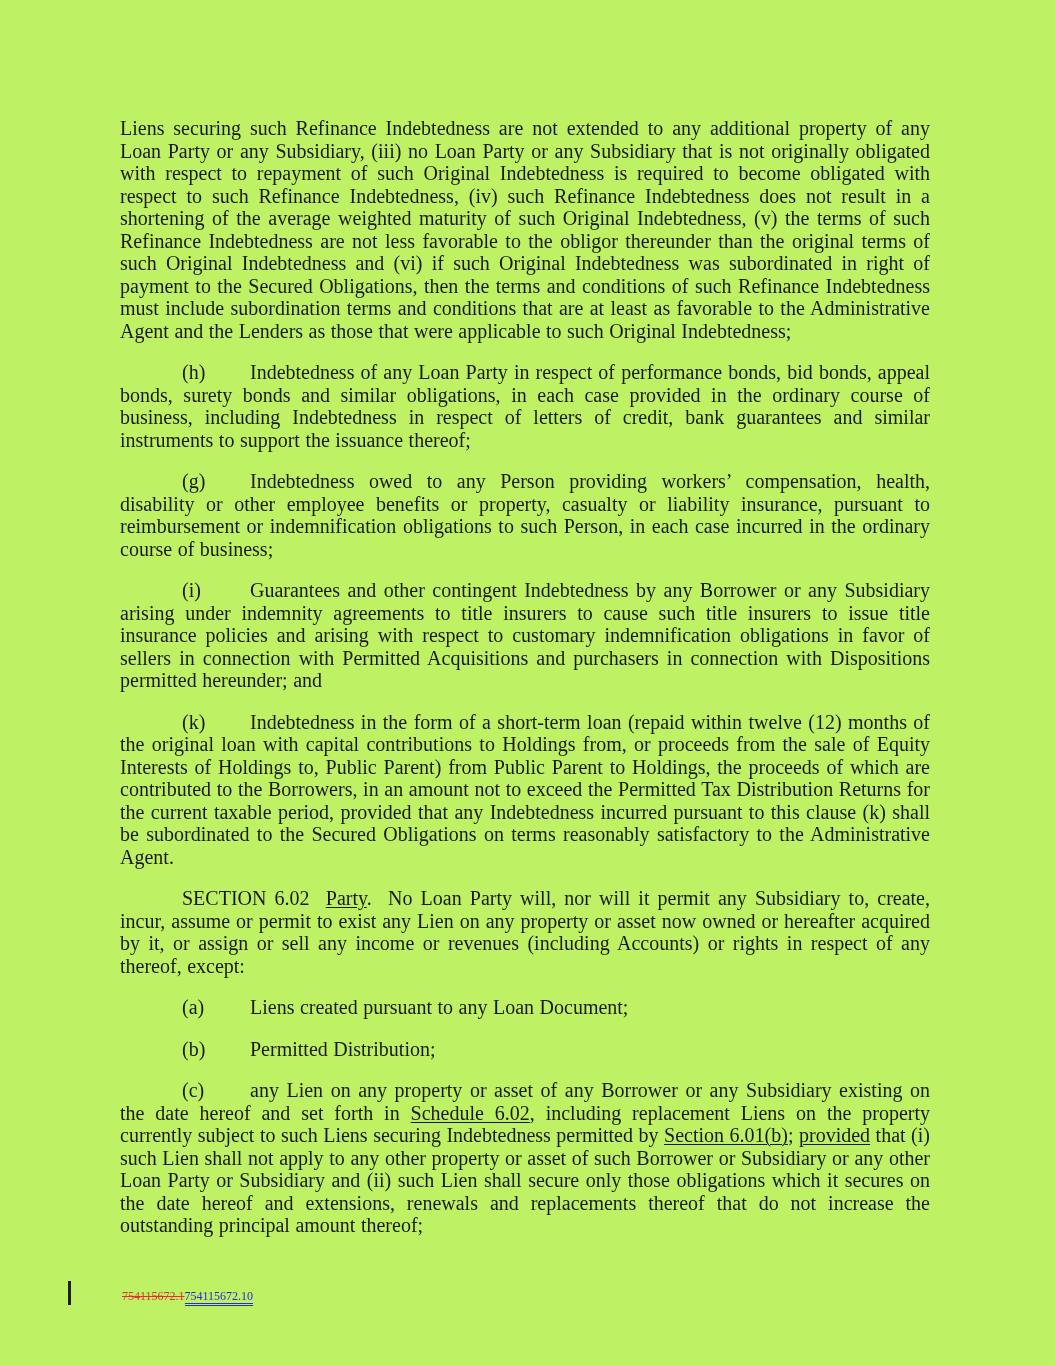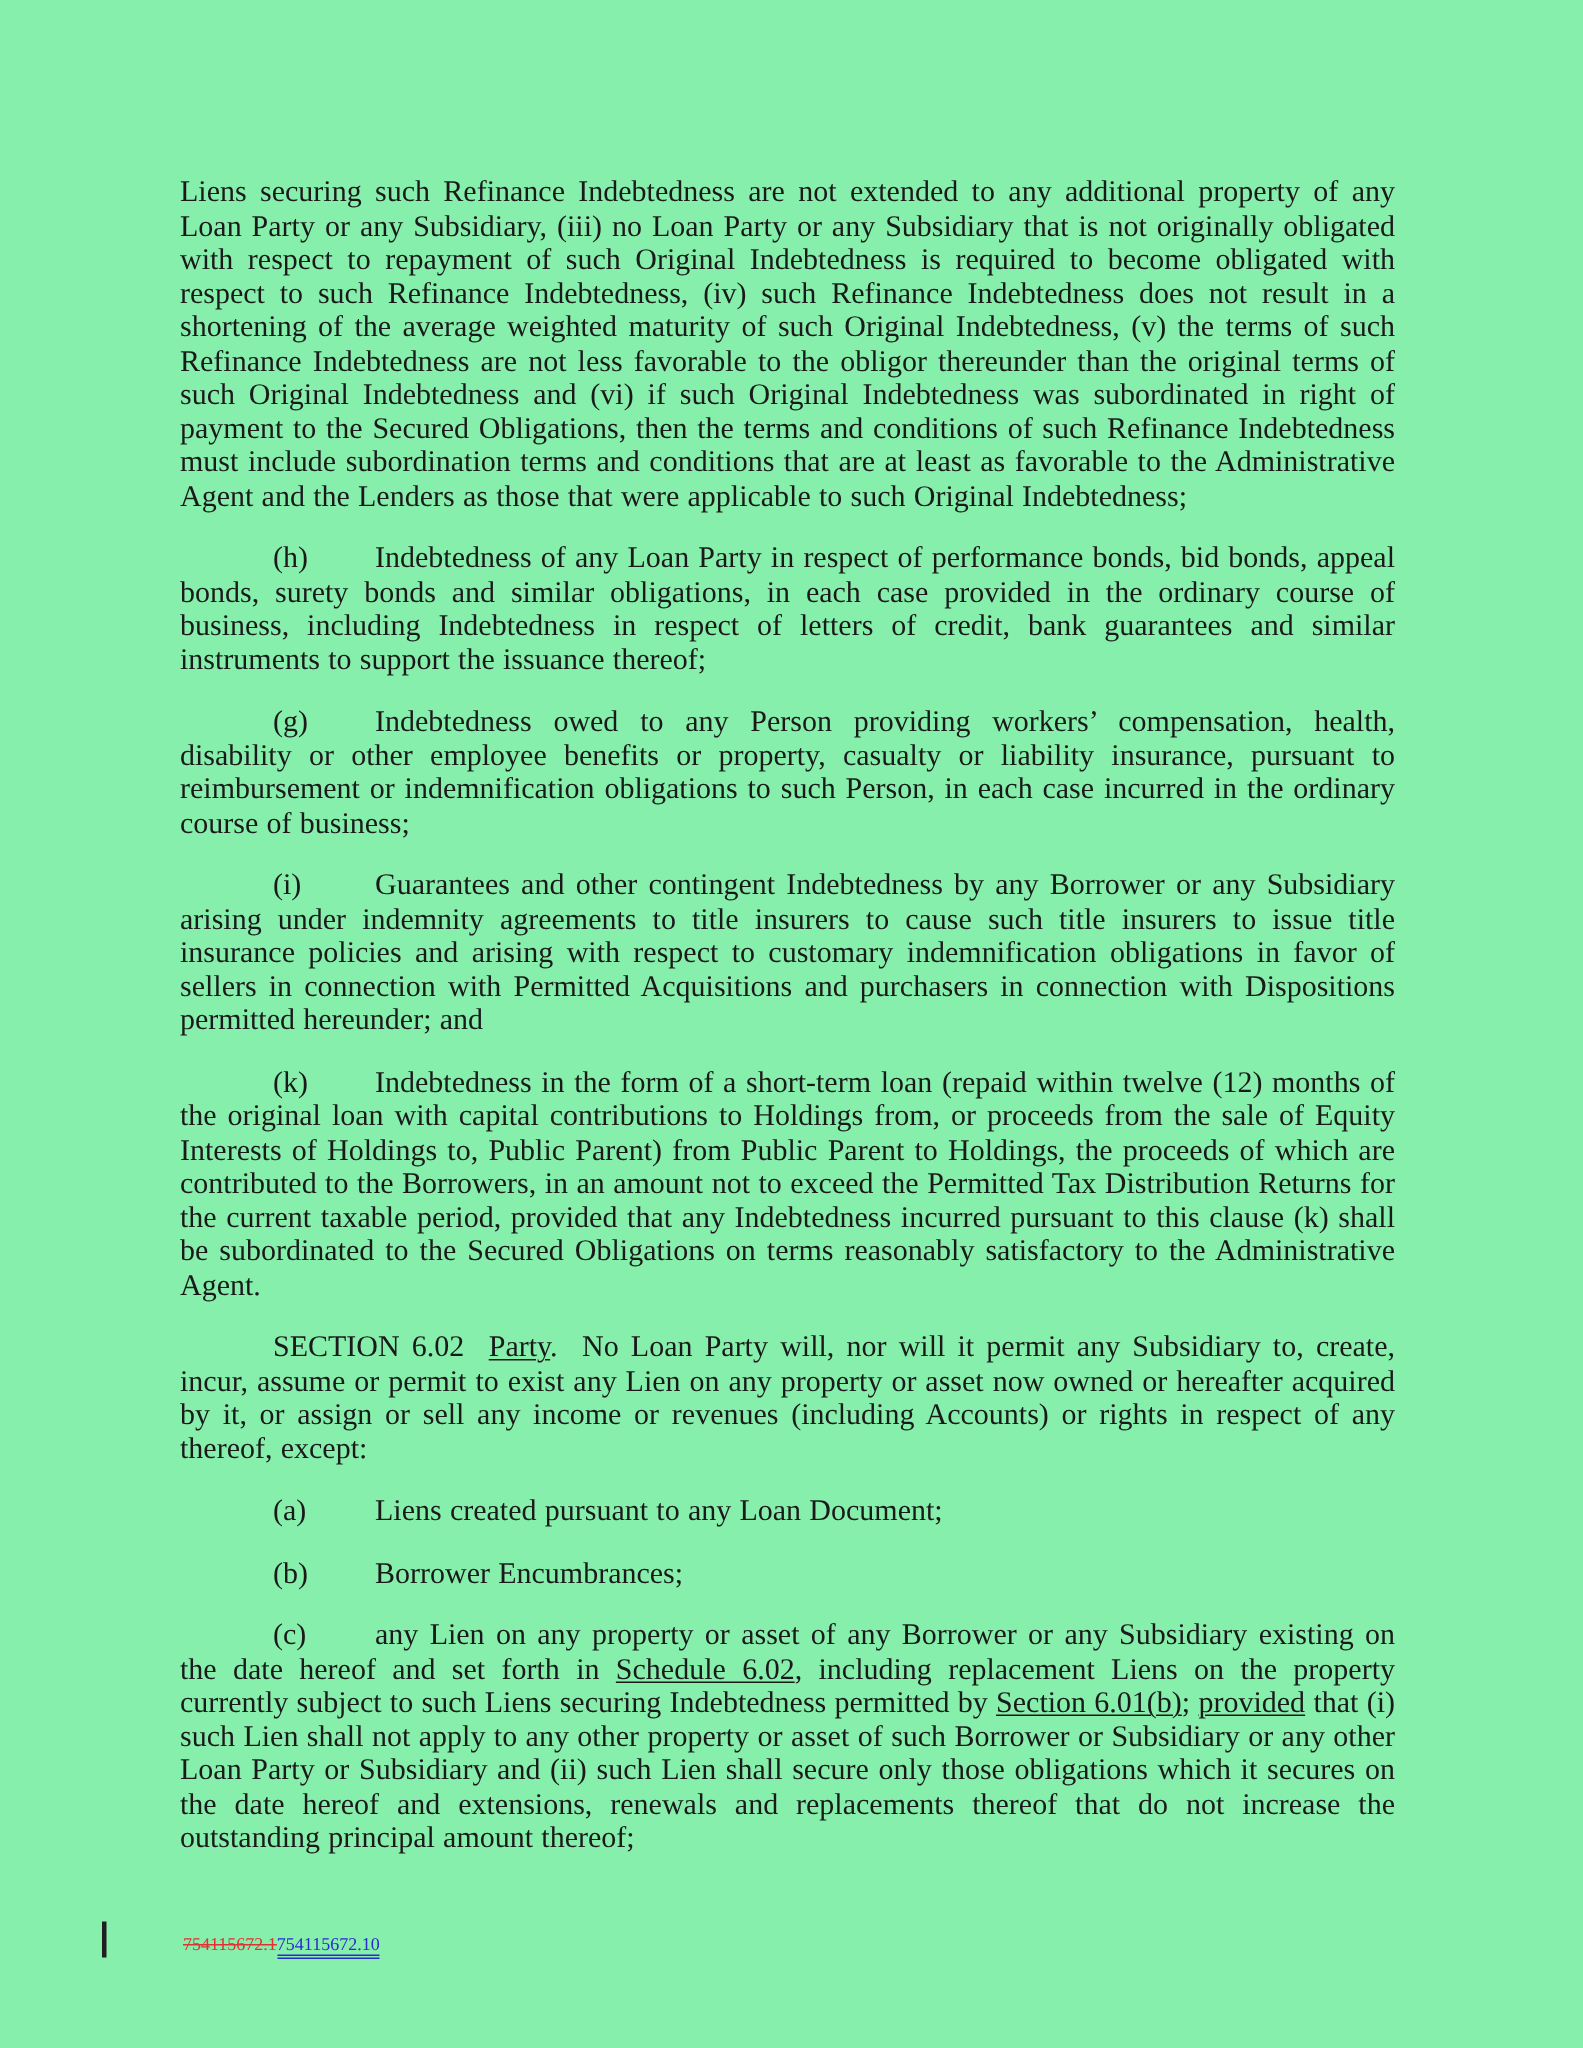--- a/index.html
+++ b/index.html
@@ -4,21 +4,21 @@
 <style>
   html, body {
     margin: 0;
     padding: 0;
     background: #ffffff;
   }
   .page {
     position: relative;
     width: 1055px;
     height: 1365px;
-    background: #86efac;
+    background: #bef264;
     font-family: "Liberation Serif", "DejaVu Serif", serif;
     color: #1a1a1a;
     overflow: hidden;
   }
   .content {
     position: absolute;
     left: 120px;
     top: 117px;
     width: 810px;
   }
@@ -93,21 +93,21 @@
 
     <p class="para"><span class="clause-label">(i)</span><span>Guarantees and other contingent Indebtedness by any Borrower or any Subsidiary arising under indemnity agreements to title insurers to cause such title insurers to issue title insurance policies and arising with respect to customary indemnification obligations in favor of sellers in connection with Permitted Acquisitions and purchasers in connection with Dispositions permitted hereunder; and</span></p>
 
 
     <p class="para"><span class="clause-label">(k)</span><span>Indebtedness in the form of a short-term loan (repaid within twelve (12) months of the original loan with capital contributions to Holdings from, or proceeds from the sale of Equity Interests of Holdings to, Public Parent) from Public Parent to Holdings, the proceeds of which are contributed to the Borrowers, in an amount not to exceed the Permitted Tax Distribution Returns for the current taxable period, provided that any Indebtedness incurred pursuant to this clause (k) shall be subordinated to the Secured Obligations on terms reasonably satisfactory to the Administrative Agent.</span></p>
 
     <p class="para"><span>SECTION 6.02&nbsp; </span><span class="u">Party</span><span>.&nbsp; No Loan Party will, nor will it permit any Subsidiary to, create, incur, assume or permit to exist any Lien on any property or asset now owned or hereafter acquired by it, or assign or sell any income or revenues (including Accounts) or rights in respect of any thereof, except:</span></p>
 
     <p class="para"><span class="clause-label">(a)</span><span>Liens created pursuant to any Loan Document;</span></p>
 
-    <p class="para"><span class="clause-label">(b)</span><span>Borrower Encumbrances;</span></p>
+    <p class="para"><span class="clause-label">(b)</span><span>Permitted Distribution;</span></p>
 
     <p class="para"><span class="clause-label">(c)</span><span>any Lien on any property or asset of any Borrower or any Subsidiary existing on the date hereof and set forth in </span><span class="u">Schedule 6.02</span><span>, including replacement Liens on the property currently subject to such Liens securing Indebtedness permitted by </span><span class="u">Section 6.01(b)</span><span>; </span><span class="u">provided</span><span> that (i) such Lien shall not apply to any other property or asset of such Borrower or Subsidiary or any other Loan Party or Subsidiary and (ii) such Lien shall secure only those obligations which it secures on the date hereof and extensions, renewals and replacements thereof that do not increase the outstanding principal amount thereof;</span></p>
 
   </div>
 
 
   <div class="change-bar"></div>
 
   <div class="footer-doc-id"><span class="doc-id-deleted">754115672.1</span><span class="doc-id-inserted">754115672.10</span></div>
 </div>

